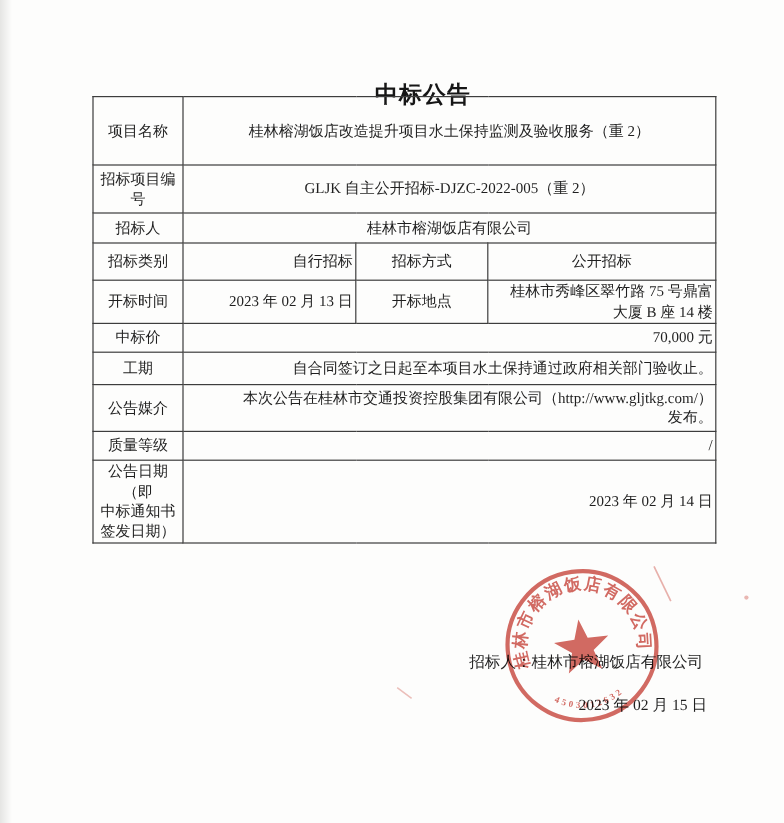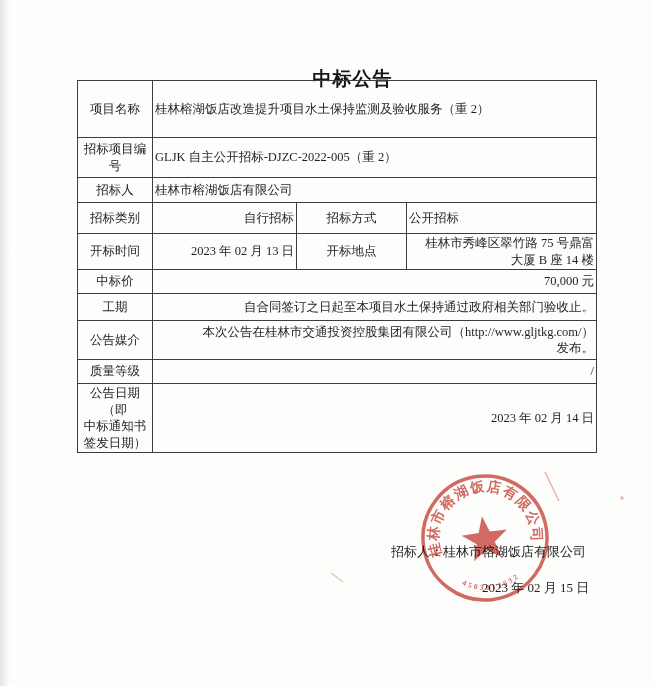--- a/index.html
+++ b/index.html
@@ -31,21 +31,21 @@
     font-weight:normal;
     font-size:12.5px;
     line-height:1.32;
     color:#1f1f1f;
     vertical-align:middle;
     white-space:pre-line;
     word-break:keep-all;
     padding:1px 2px;
   }
   .doc-table th{text-align:center;}
-  .doc-table td.c{text-align:left;}
+  .doc-table td.c{text-align:center;}
   .doc-table td.l{text-align:right;padding-left:9px;}
   .sig{
     position:absolute;font-size:13px;color:#1f1f1f;white-space:nowrap;
   }
   .sig-tenderer{left:391px;top:543px;}
   .sig-date{left:482px;top:579px;}
   svg.seal-layer{
     position:absolute;left:320px;top:455px;width:333px;height:175px;
     mix-blend-mode:multiply;
     pointer-events:none;

